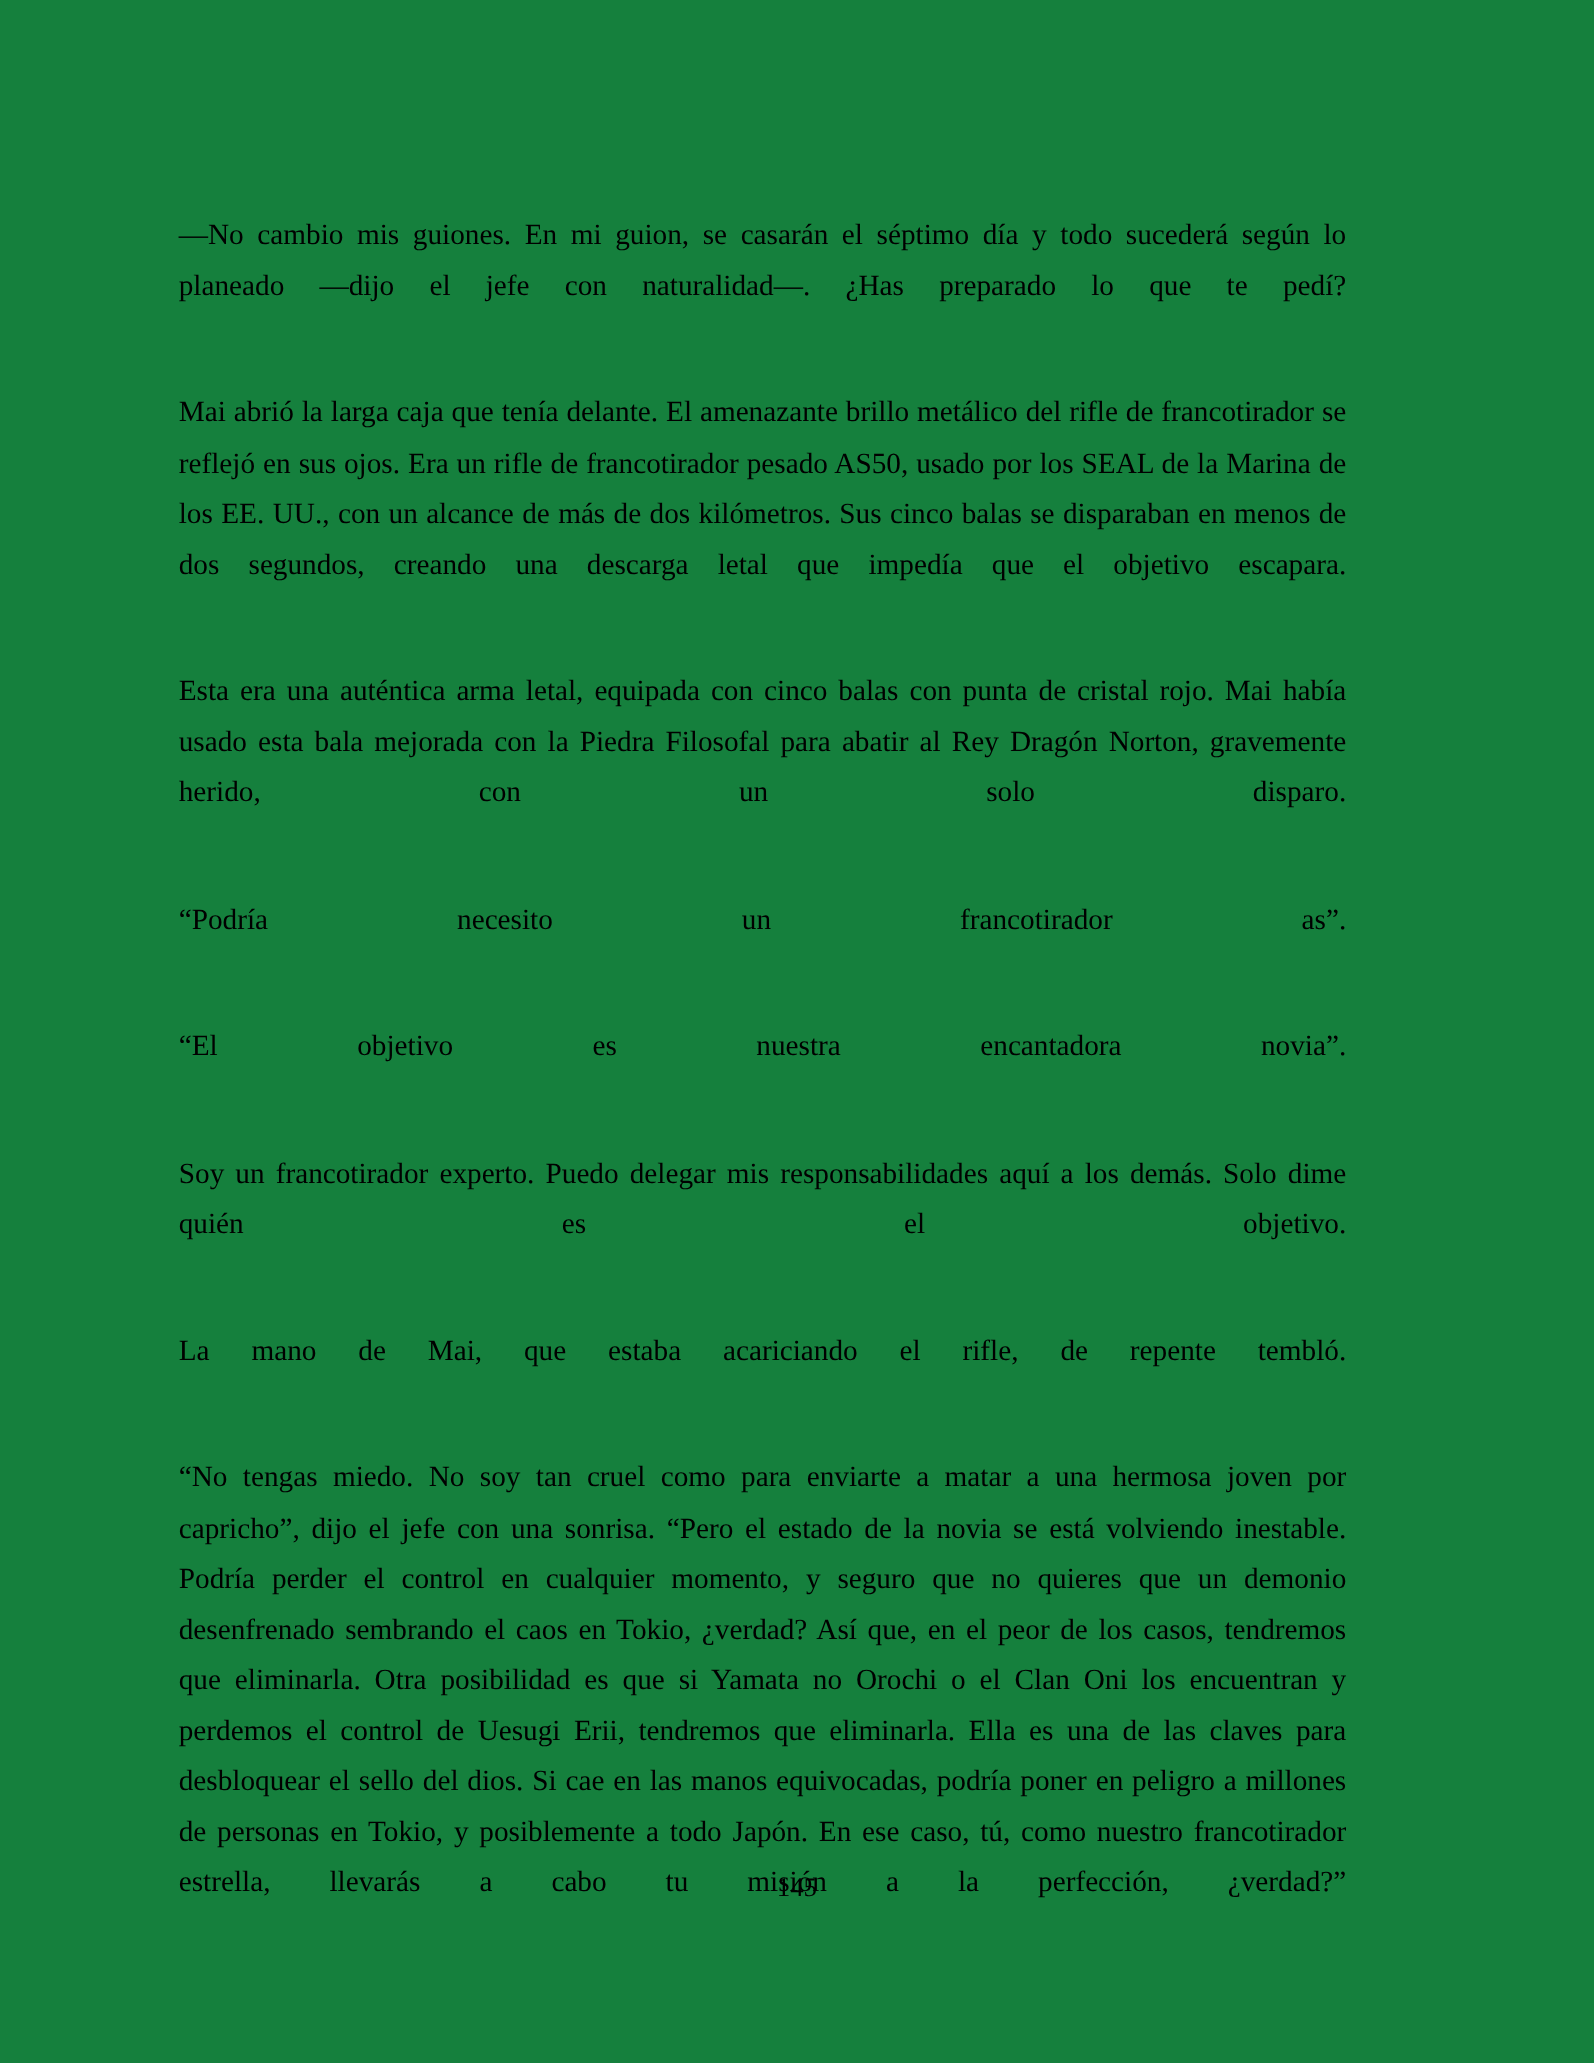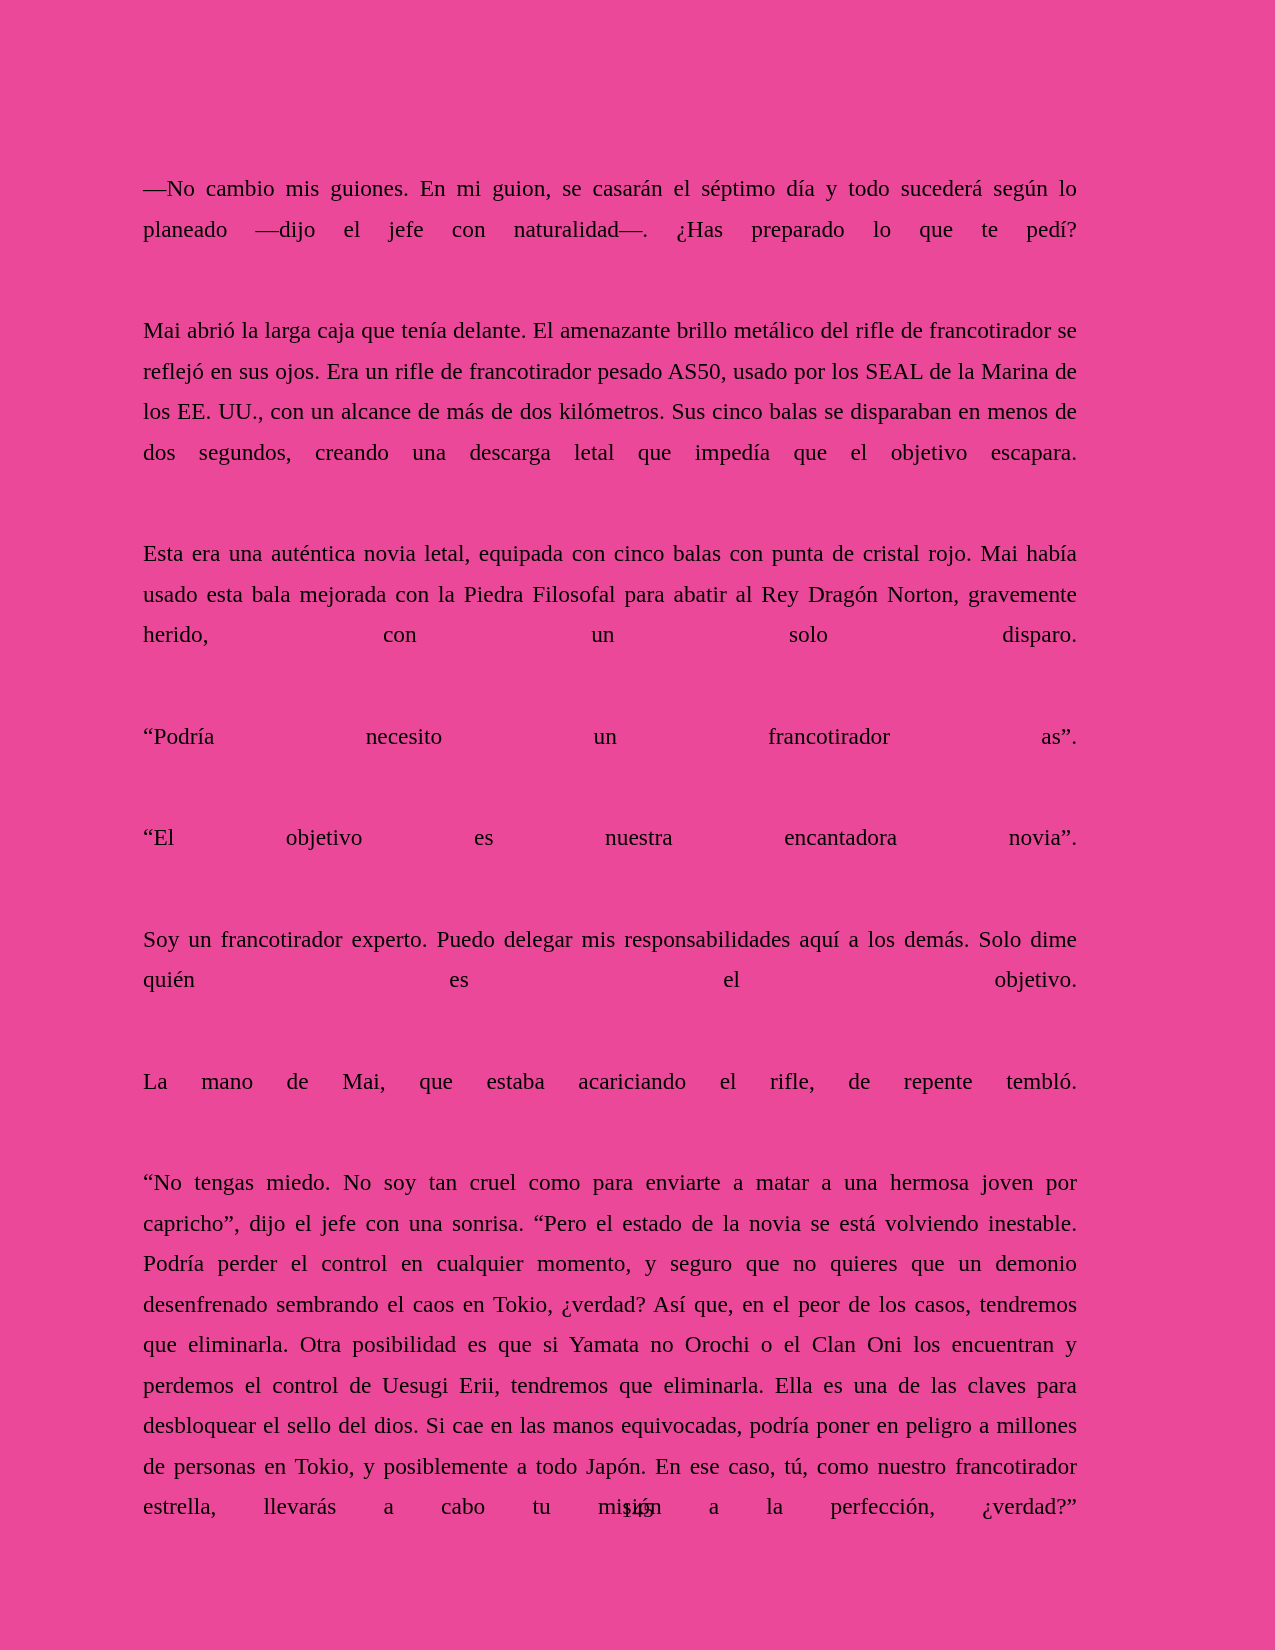--- a/index.html
+++ b/index.html
@@ -10,21 +10,21 @@
 
   body {
     font-family: "Liberation Serif", "DejaVu Serif", serif;
     color: #000000;
   }
 
   .page {
     position: relative;
     width: 1275px;
     height: 1650px;
-    background: #ec4899;
+    background: #15803d;
     box-sizing: border-box;
     overflow: hidden;
   }
 
   .text-column {
     position: absolute;
     left: 143px;
     top: 168px;
     width: 934px;
   }
@@ -63,21 +63,21 @@
   }
 </style>
 </head>
 <body>
 
 <div class="page">
 
   <div class="text-column">
     <p class="para">—No cambio mis guiones. En mi guion, se casarán el séptimo día y todo sucederá según lo planeado —dijo el jefe con naturalidad—. ¿Has preparado lo que te pedí?</p>
     <p class="para">Mai abrió la larga caja que tenía delante. El amenazante brillo metálico del rifle de francotirador se reflejó en sus ojos. Era un rifle de francotirador pesado AS50, usado por los SEAL de la Marina de los EE. UU., con un alcance de más de dos kilómetros. Sus cinco balas se disparaban en menos de dos segundos, creando una descarga letal que impedía que el objetivo escapara.</p>
-    <p class="para">Esta era una auténtica novia letal, equipada con cinco balas con punta de cristal rojo. Mai había usado esta bala mejorada con la Piedra Filosofal para abatir al Rey Dragón Norton, gravemente herido, con un solo disparo.</p>
+    <p class="para">Esta era una auténtica arma letal, equipada con cinco balas con punta de cristal rojo. Mai había usado esta bala mejorada con la Piedra Filosofal para abatir al Rey Dragón Norton, gravemente herido, con un solo disparo.</p>
     <p class="para">“Podría necesito un francotirador as”.</p>
     <p class="para">“El objetivo es nuestra encantadora novia”.</p>
     <p class="para">Soy un francotirador experto. Puedo delegar mis responsabilidades aquí a los demás. Solo dime quién es el objetivo.</p>
     <p class="para">La mano de Mai, que estaba acariciando el rifle, de repente tembló.</p>
     <p class="para">“No tengas miedo. No soy tan cruel como para enviarte a matar a una hermosa joven por capricho”, dijo el jefe con una sonrisa. “Pero el estado de la novia se está volviendo inestable. Podría perder el control en cualquier momento, y seguro que no quieres que un demonio desenfrenado sembrando el caos en Tokio, ¿verdad? Así que, en el peor de los casos, tendremos que eliminarla. Otra posibilidad es que si Yamata no Orochi o el Clan Oni los encuentran y perdemos el control de Uesugi Erii, tendremos que eliminarla. Ella es una de las claves para desbloquear el sello del dios. Si cae en las manos equivocadas, podría poner en peligro a millones de personas en Tokio, y posiblemente a todo Japón. En ese caso, tú, como nuestro francotirador estrella, llevarás a cabo tu misión a la perfección, ¿verdad?”</p>
 
   </div>
 
   <div class="page-number">145</div>
 

